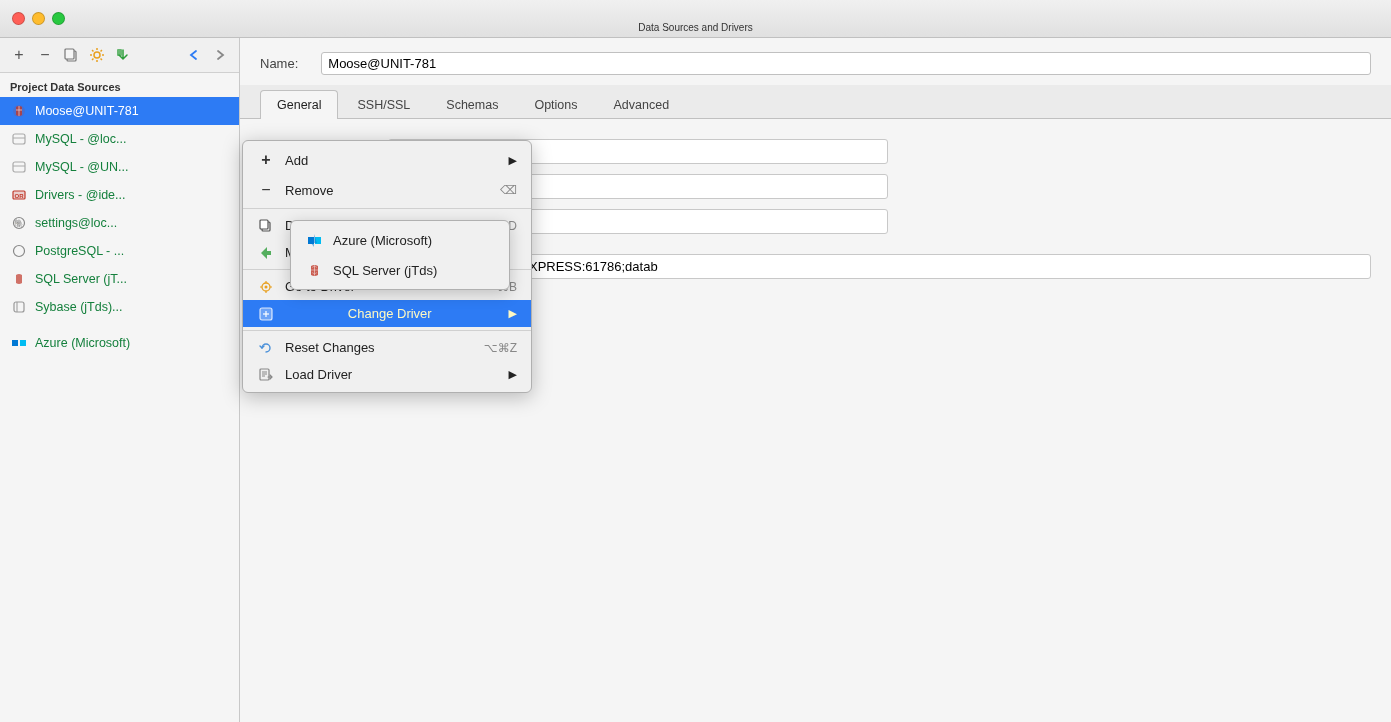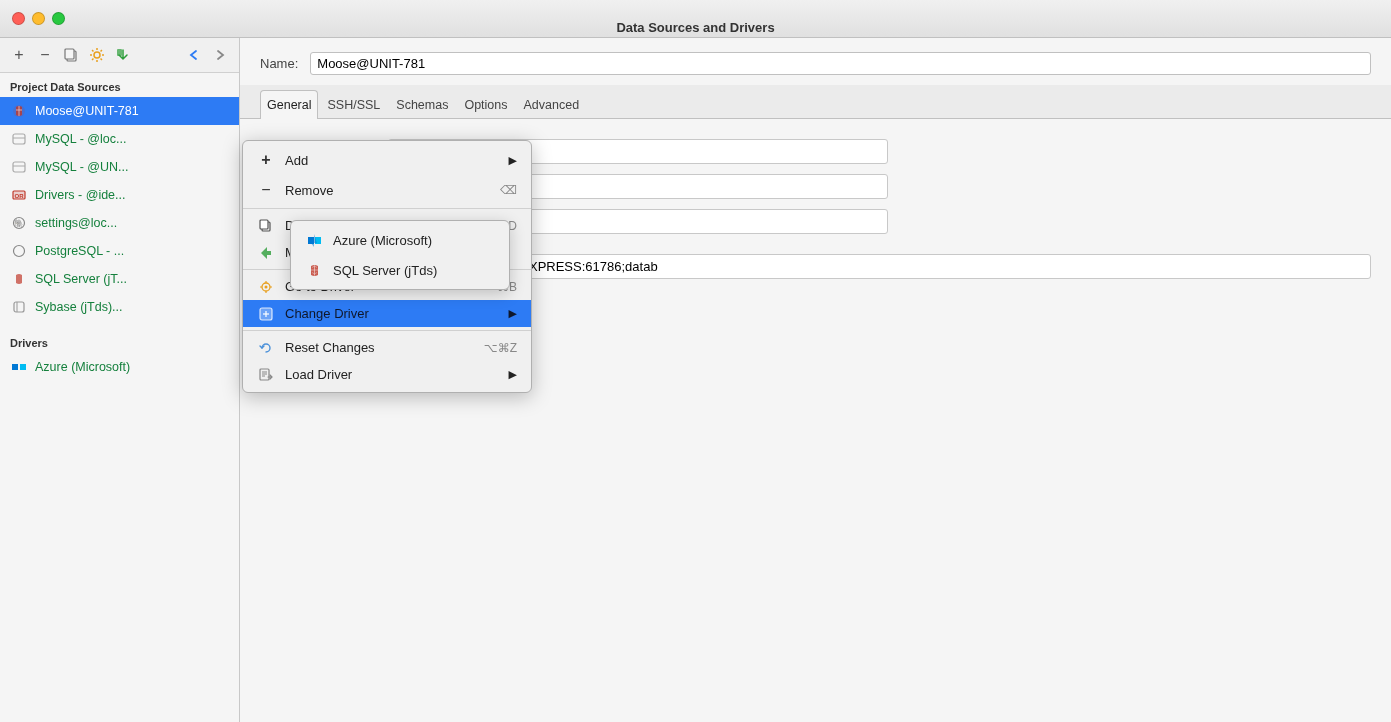--- a/index.html
+++ b/index.html
@@ -34,23 +34,23 @@
     .traffic-light {
       width: 13px;
       height: 13px;
       border-radius: 50%;
       border: 1px solid rgba(0,0,0,0.2);
     }
     .traffic-close { background: #ff5f57; }
     .traffic-minimize { background: #febc2e; }
     .traffic-maximize { background: #28c840; }
     .title-bar-title {
-      font-size: 13px;
+      font-size: 10px;
       color: #333;
-      font-weight: 700;
+      font-weight: 400;
       margin-top: 17px;
     }
 
     
     .main-container {
       display: flex;
       height: calc(722px - 38px);
     }
 
     
@@ -124,40 +124,40 @@
       flex: 1;
       background: #f5f5f5;
       display: flex;
       flex-direction: column;
     }
 
     .name-row {
       display: flex;
       align-items: center;
       padding: 14px 20px 10px 20px;
-      gap: 12px;
+      gap: 23px;
     }
     .name-label { color: #444; font-size: 13px; }
     .name-input {
       flex: 1;
       padding: 3px 6px;
       border: 1px solid #c0c0c0;
       border-radius: 3px;
       font-size: 13px;
       background: white;
     }
 
     .tabs-bar {
       display: flex;
       padding: 0 20px;
       border-bottom: 1px solid #c0c0c0;
       background: #ebebeb;
     }
     .tab {
-      padding: 7px 6px;
+      padding: 7px 16px;
       font-size: 12.5px;
       color: #444;
       cursor: pointer;
       border: 1px solid transparent;
       border-bottom: none;
       border-radius: 4px 4px 0 0;
       margin-right: 2px;
       margin-top: 4px;
       background: transparent;
       position: relative;
@@ -249,21 +249,22 @@
       align-items: center;
       padding: 6px 14px;
       gap: 10px;
       cursor: pointer;
       font-size: 13px;
       color: #222;
       position: relative;
     }
     .menu-item.highlighted {
       background: #2d7bf4;
-      color: #0f172a;
+      color: #fef9c3;
+      text-align: center;
     }
     .menu-item .menu-icon {
       width: 18px;
       display: flex;
       align-items: center;
       justify-content: center;
       font-size: 14px;
       flex-shrink: 0;
     }
     .menu-item .menu-label { flex: 1; }
@@ -442,21 +443,20 @@
         <div class="list-item-icon">
           <svg width="16" height="16" viewBox="0 0 16 16">
             <rect x="3" y="3" width="10" height="10" rx="2" fill="none" stroke="#999" stroke-width="1.2"></rect>
             <line x1="6" y1="3" x2="6" y2="13" stroke="#999" stroke-width="1"></line>
           </svg>
         </div>
         <span>Sybase (jTds)...</span>
       </div>
 
       <div class="drivers-section">
-        <div class="section-header">Drivers</div>
         <div class="list-item">
           <div class="list-item-icon">
             <svg width="16" height="16" viewBox="0 0 16 16">
               <rect x="1" y="5" width="6" height="6" fill="#0078d4"></rect>
               <rect x="9" y="5" width="6" height="6" fill="#00bcf2"></rect>
             </svg>
           </div>
           <span>Azure (Microsoft)</span>
         </div>
       </div>

